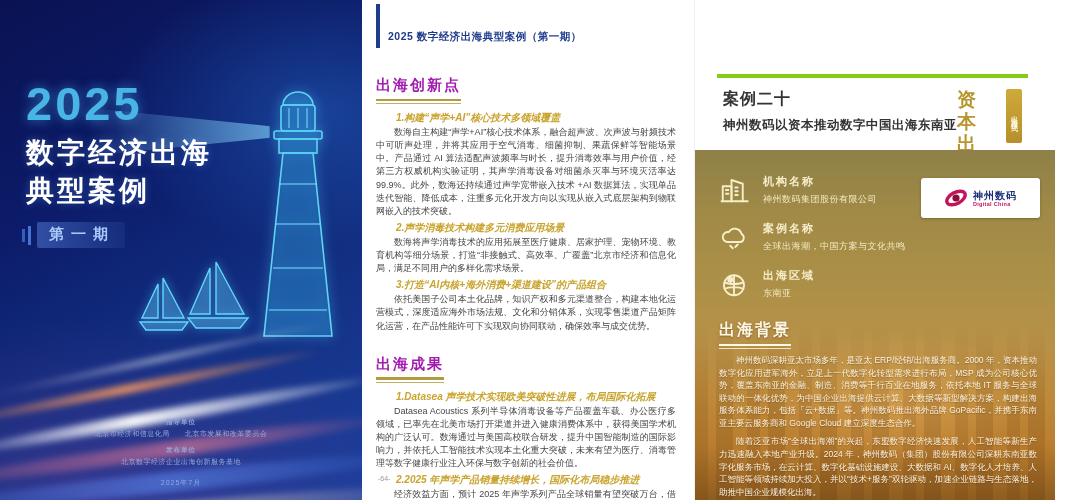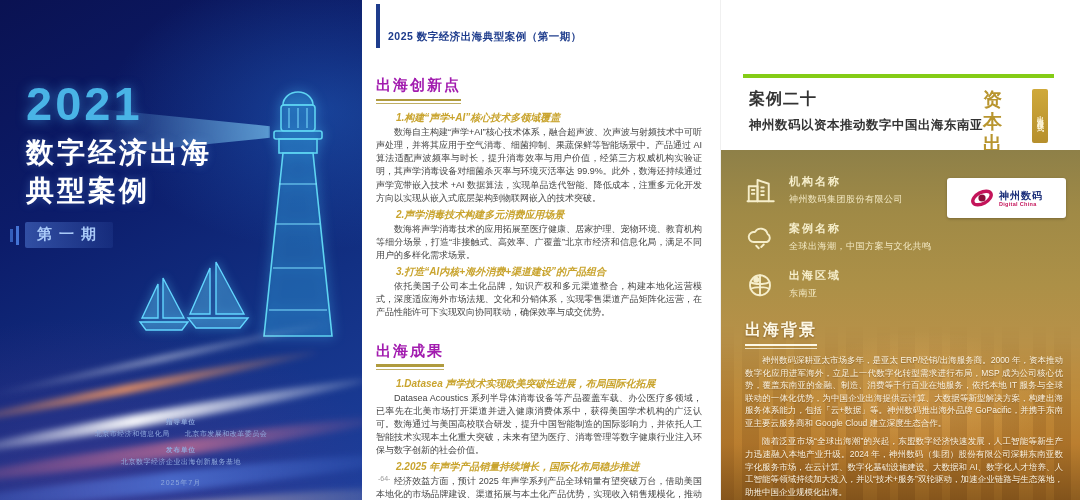--- a/index.html
+++ b/index.html
@@ -11,21 +11,21 @@
   .cover{
     position:relative;width:362px;height:500px;flex:none;overflow:hidden;
     background:
       radial-gradient(ellipse 300px 200px at 88% 22%, rgba(45,130,230,.35), transparent 70%),
       radial-gradient(ellipse 420px 240px at 25% 98%, rgba(130,60,150,.28), transparent 72%),
       linear-gradient(152deg,#0a1252 0%,#0c1c6a 35%,#123083 65%,#1d3f9c 100%);
   }
   .cover-year{position:absolute;top:76px;left:26px;font-size:47px;font-weight:800;color:#49b4e6;letter-spacing:3px;text-shadow:0 0 12px rgba(80,190,255,.55);}
   .cover-t1{position:absolute;top:134px;left:26px;font-size:28px;font-weight:800;color:#fff;letter-spacing:3px;text-shadow:0 0 8px rgba(120,180,255,.35);}
   .cover-t2{position:absolute;top:172px;left:26px;font-size:28px;font-weight:800;color:#fff;letter-spacing:3px;text-shadow:0 0 8px rgba(120,180,255,.35);}
-  .issue-badge{position:absolute;top:222px;left:10px;display:flex;align-items:center;}
+  .issue-badge{position:absolute;top:222px;left:22px;display:flex;align-items:center;}
   .issue-bar1{width:3px;height:13px;background:#3f6fd0;margin-right:3px;opacity:.8;}
   .issue-bar2{width:3px;height:19px;background:#4a7de0;margin-right:6px;opacity:.9;}
   .issue-pill{background:linear-gradient(90deg,rgba(80,120,210,.55),rgba(80,120,210,.12));color:#a9c9f8;font-size:15px;font-weight:700;letter-spacing:7px;padding:3px 10px 4px 12px;border-radius:2px;}
   .beam{position:absolute;top:108px;right:92px;width:180px;height:48px;
     background:linear-gradient(265deg,rgba(140,220,255,.6),rgba(130,205,255,.18) 70%,transparent);
     clip-path:polygon(100% 38%,100% 62%,0 100%,0 0);filter:blur(1px);}
   .lighthouse{position:absolute;top:88px;right:8px;filter:drop-shadow(0 0 6px rgba(80,200,255,.75));}
   .sailboats{position:absolute;left:138px;top:258px;filter:drop-shadow(0 0 5px rgba(90,210,255,.7));}
   .trails{position:absolute;left:-50px;right:-50px;bottom:-20px;height:240px;pointer-events:none;}
   .trail{position:absolute;border-radius:50%;filter:blur(3px);}
@@ -34,21 +34,21 @@
   .tr3{left:-20px;bottom:62px;width:470px;height:16px;transform:rotate(-8deg);background:linear-gradient(90deg,rgba(255,120,140,.1),rgba(255,130,150,.55) 55%,transparent);}
   .tr4{left:-30px;bottom:28px;width:500px;height:20px;transform:rotate(-6deg);background:linear-gradient(90deg,rgba(90,140,255,.08),rgba(100,150,255,.5) 50%,transparent);}
   .tr5{left:30px;bottom:158px;width:360px;height:6px;transform:rotate(-12deg);background:linear-gradient(90deg,transparent,rgba(255,255,255,.5),transparent);}
   .tr6{left:-10px;bottom:-6px;width:520px;height:26px;transform:rotate(-5deg);background:linear-gradient(90deg,rgba(255,200,160,.25),rgba(255,230,200,.45) 45%,transparent);}
   .cover-footer{position:absolute;left:0;right:0;bottom:12px;text-align:center;color:#8fa9dd;}
   .cf-label{font-size:6.5px;font-weight:700;margin-bottom:2px;letter-spacing:1px;}
   .cf-orgs{font-size:7px;margin-bottom:7px;letter-spacing:.5px;}
   .cf-date{font-size:7px;margin-top:11px;letter-spacing:1px;}
 
   
-  .page-mid{position:relative;width:358px;height:500px;flex:none;background:#fff;box-sizing:border-box;padding:0 18px 0 14px;}
+  .page-mid{position:relative;width:332px;height:500px;flex:none;background:#fff;box-sizing:border-box;padding:0 18px 0 14px;}
   .mid-header{position:relative;height:46px;margin-bottom:16px;}
   .mid-bar{position:absolute;left:0;top:4px;width:4px;height:44px;background:#1e3c8c;}
   .mid-title{position:absolute;left:12px;bottom:2px;font-size:10.5px;font-weight:700;color:#1e3c8c;letter-spacing:.5px;}
   .section-title{display:inline-block;position:relative;font-size:15px;font-weight:700;color:#a21caf;letter-spacing:2px;margin:14px 0 13px;}
   .section-title::after{content:"";position:absolute;left:0;right:0;bottom:-6px;height:2.5px;background:#b09b3e;}
   .section-title::before{content:"";position:absolute;left:0;right:0;bottom:-9px;height:1px;background:rgba(176,155,62,.8);}
   .item-h{font-size:10px;font-weight:700;color:#c9a42e;margin:3px 0 1px;text-indent:2em;line-height:1.4;font-style:italic;}
   .item-b{font-size:9px;color:#454545;line-height:1.46;text-align:justify;text-indent:2em;margin:0 0 2px;}
   .sec2{margin-top:8px;}
   .page-num{position:absolute;left:16px;bottom:18px;font-size:7px;color:#9a9a9a;}
@@ -121,21 +121,21 @@
 
   <div class="trails">
     <div class="trail tr4"></div>
       <div class="trail tr3"></div>
       <div class="trail tr6"></div>
     <div class="trail tr1"></div>
       <div class="trail tr2"></div>
       <div class="trail tr5"></div>
   </div>
 
-  <div class="cover-year">2021</div>
+  <div class="cover-year">2025</div>
   <div class="cover-t1">数字经济出海</div>
   <div class="cover-t2">典型案例</div>
   <div class="issue-badge">
     <div class="issue-bar1"></div>
     <div class="issue-bar2"></div>
     <div class="issue-pill">第一期</div>
   </div>
 
   <div class="cover-footer">
     <div class="cf-label">指导单位</div>

